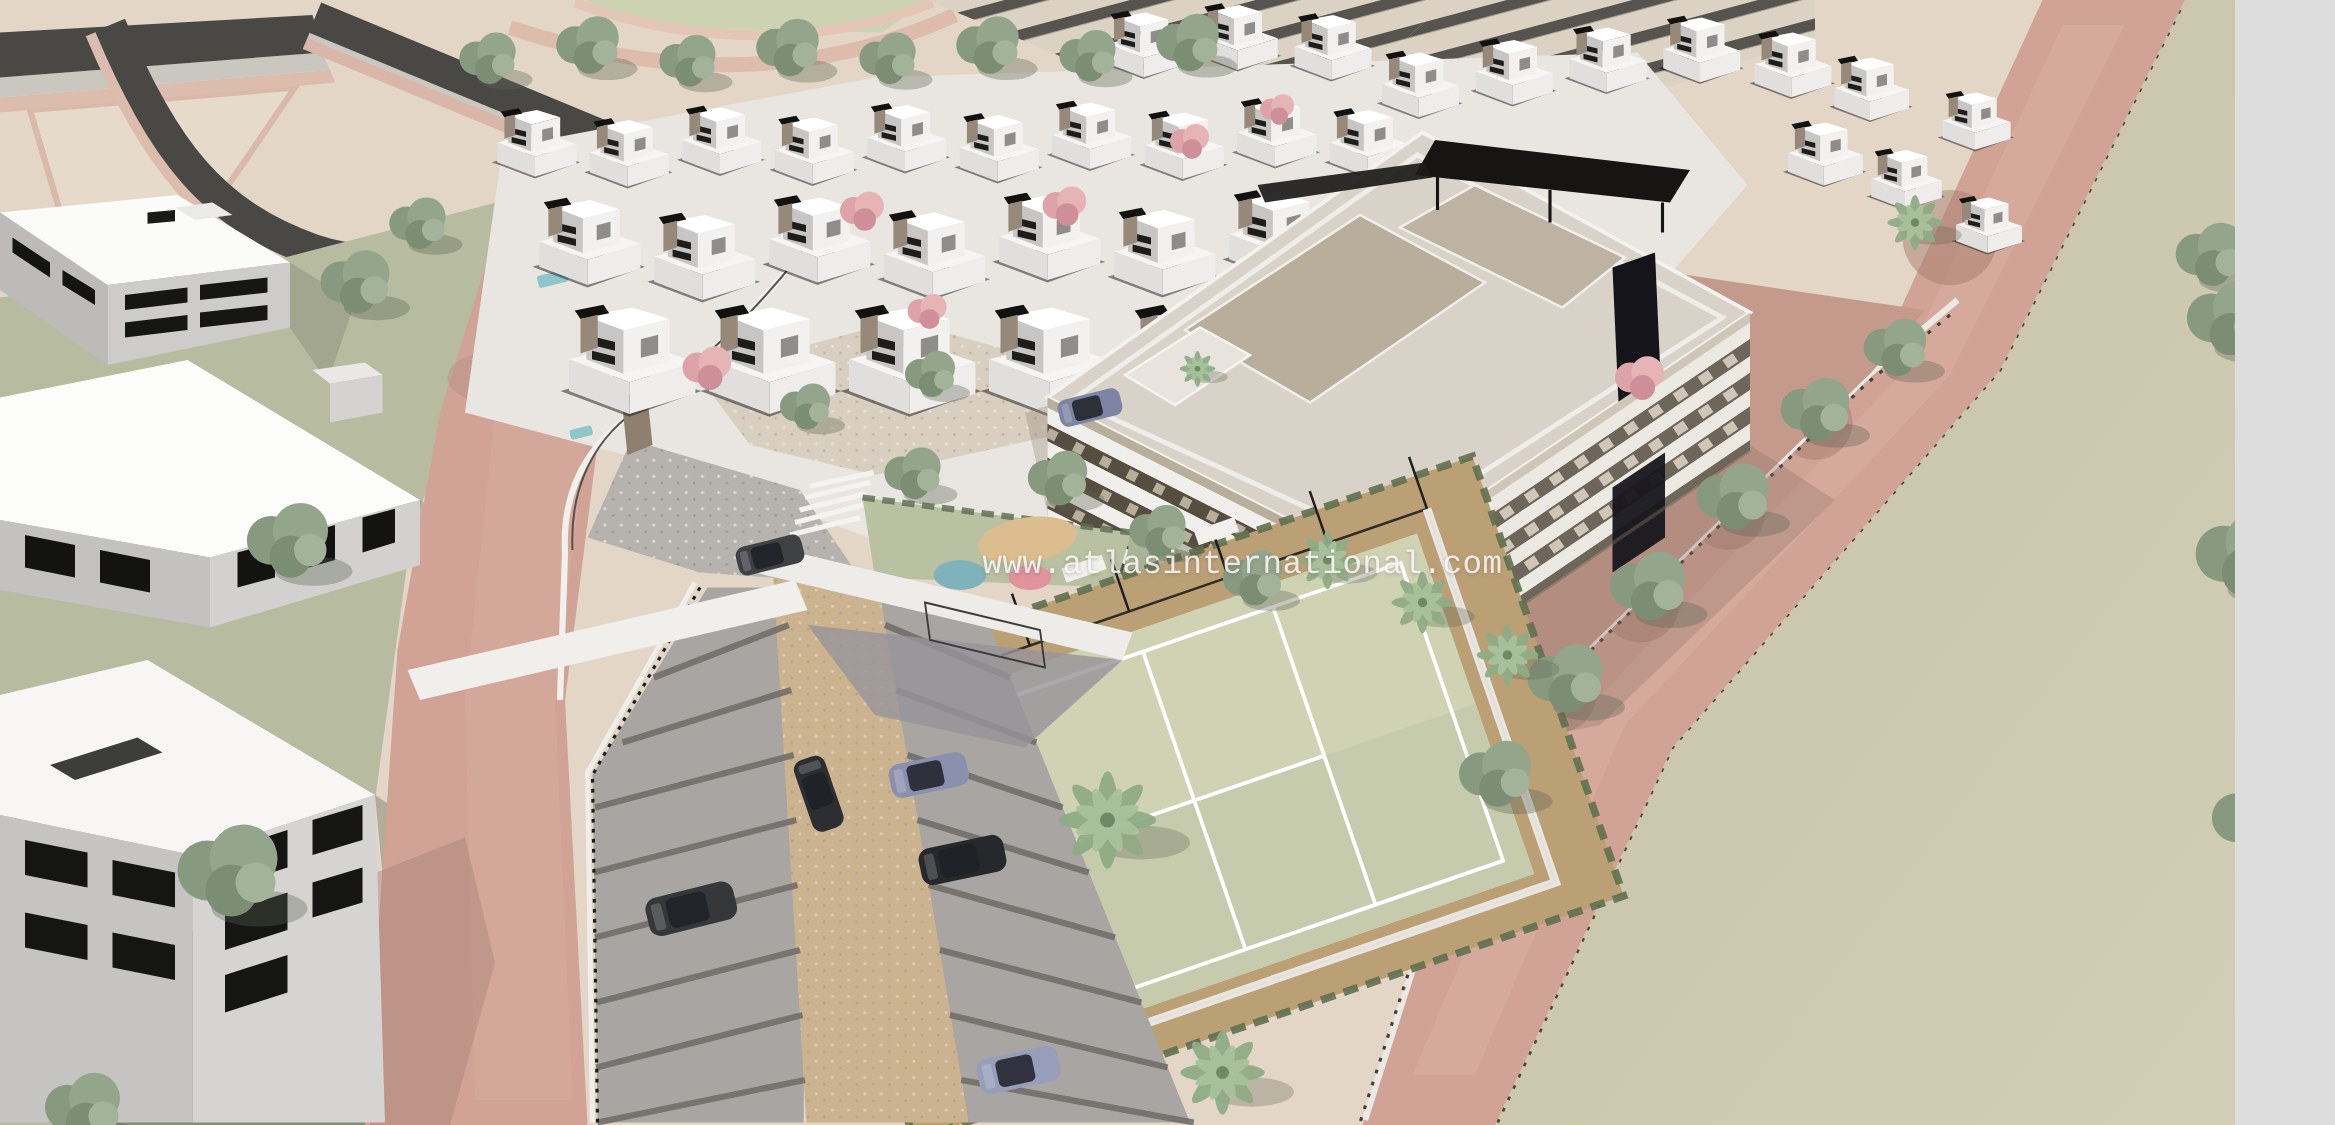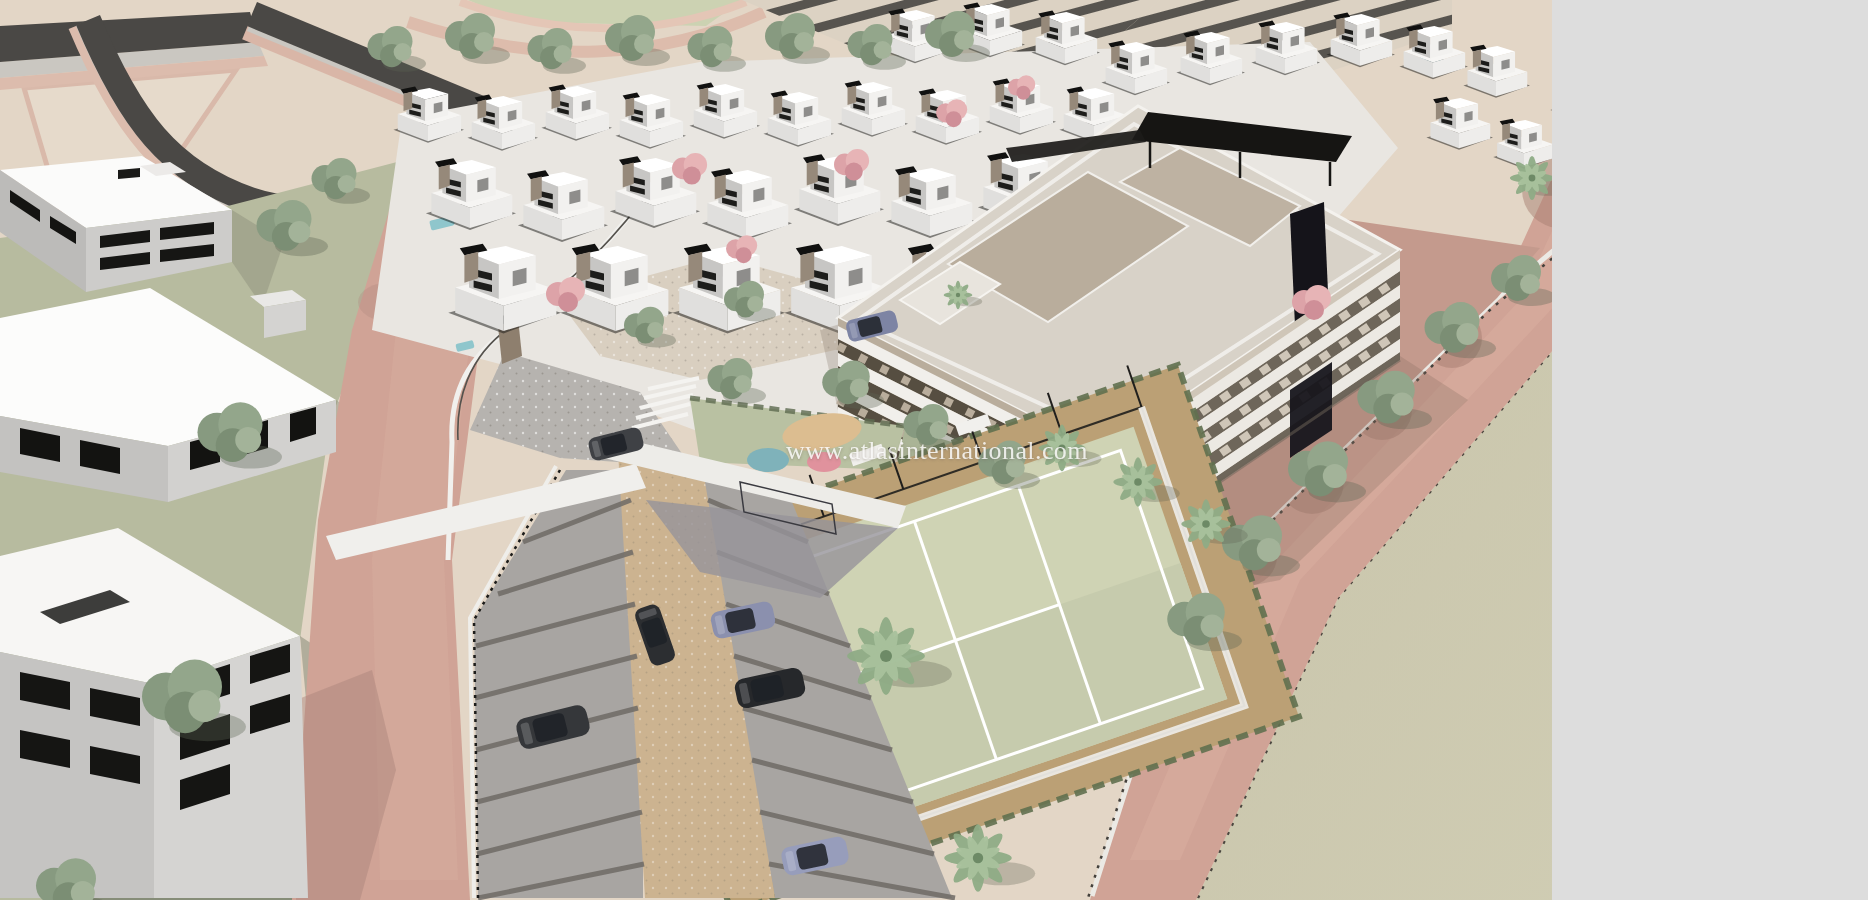--- a/index.html
+++ b/index.html
@@ -1,19 +1,19 @@
 <!DOCTYPE html>
 <html style="--terrain: #e3d6c6; --asphalt: #4a4845; --sidewalk: #cac7c1; --curb_pink: #dcbcad; --road_pink: #d0a396; --field_olive: #cac6ac; --lawn_green: #b7bb9f; --villa_white: #f5f4f2; --facade_gray: #c7c6c4; --window_dark: #1c1c1a; --stone_brown: #96897a; --apartment_taupe: #b9ad9c; --band_white: #f1efeb; --core_black: #15141a; --court_green: #cfd3b4; --court_line: #ffffff; --fence_dark: #201f1d; --surround_tan: #bba075; --hedge_green: #61704f; --parking_gray: #a8a5a2; --divider_gray: #6f6b66; --paver_beige: #ccb390; --playground_green: #b9c1a2; --circle_blue: #7fb2ba; --circle_pink: #e0929d; --sand_tan: #dcbd90; --tree_green: #93a68b; --palm_green: #8fac86; --ramp_white: #f0efec; --car_dark: #2c2e31; --car_blue: #8b90ae; --pool_teal: #8fc6cc;"><head>
 <meta charset="utf-8">
 <style>
   html,body{margin:0;padding:0;background:#ddd;}
   .stage{
-    position:relative;width:1552px;height:900px;overflow:hidden;
+    position:relative;width:1788px;height:900px;overflow:hidden;
     background:var(--terrain,#e3d6c6);
-    font-family:Liberation Serif, serif;
+    font-family:Liberation Mono, monospace;
   }
   .stage svg{position:absolute;inset:0;display:block;}
   .watermark{
     position:absolute;left:786px;top:436px;
     font-size:26px;font-weight:500;letter-spacing:.4px;
     color:rgba(255,255,255,.82);
     text-shadow:0 1px 3px rgba(110,95,85,.45);
     white-space:nowrap;pointer-events:none;
   }
 </style>

